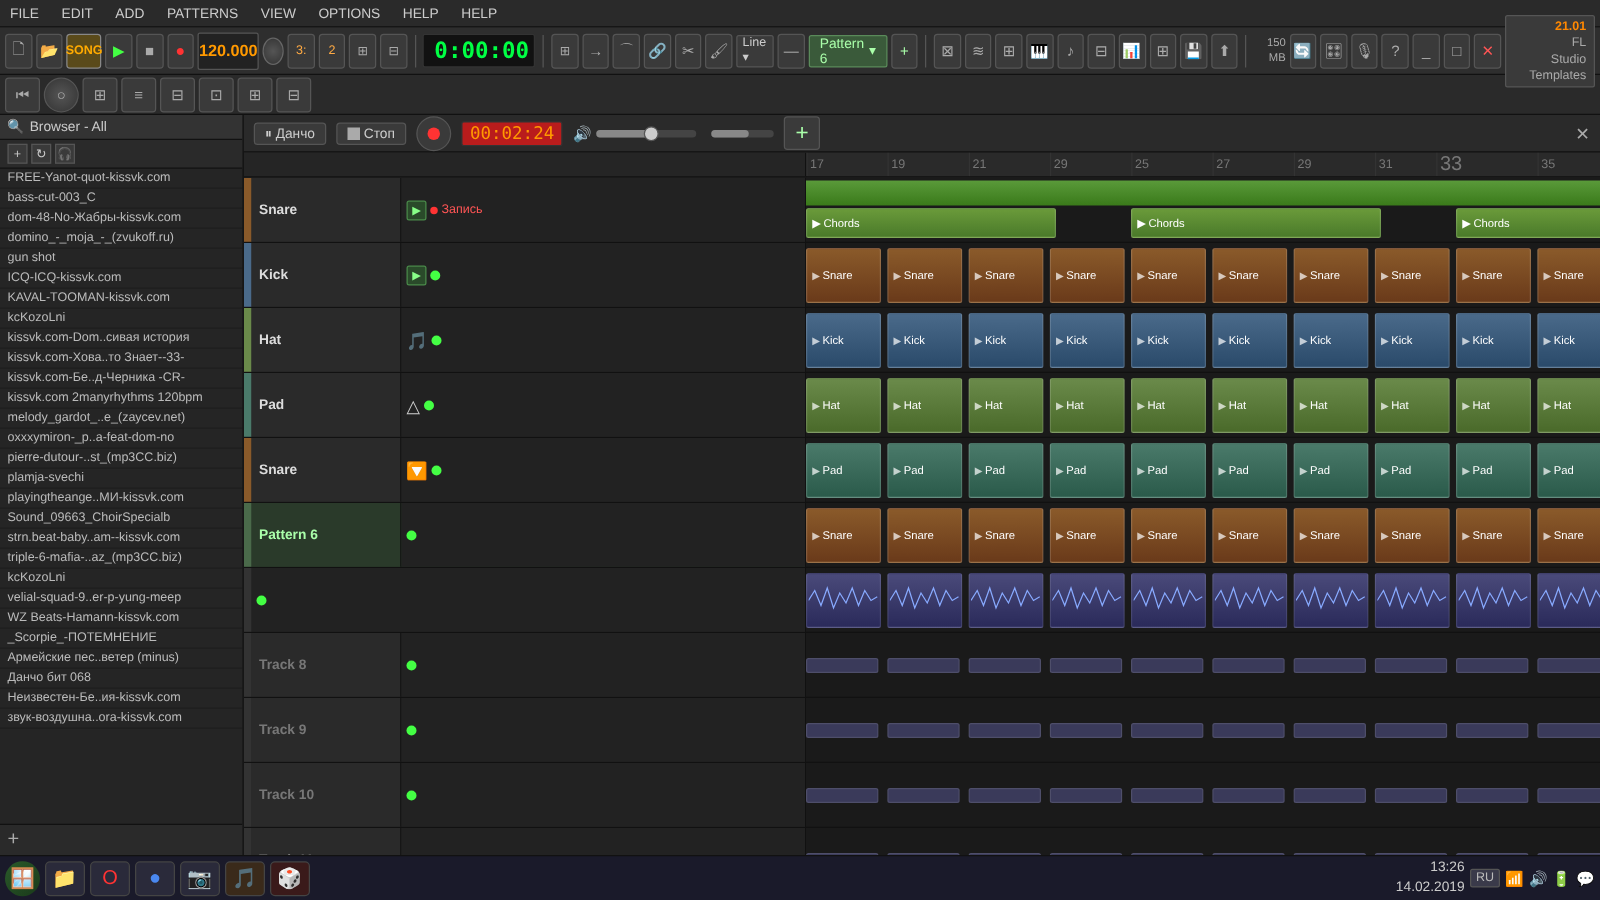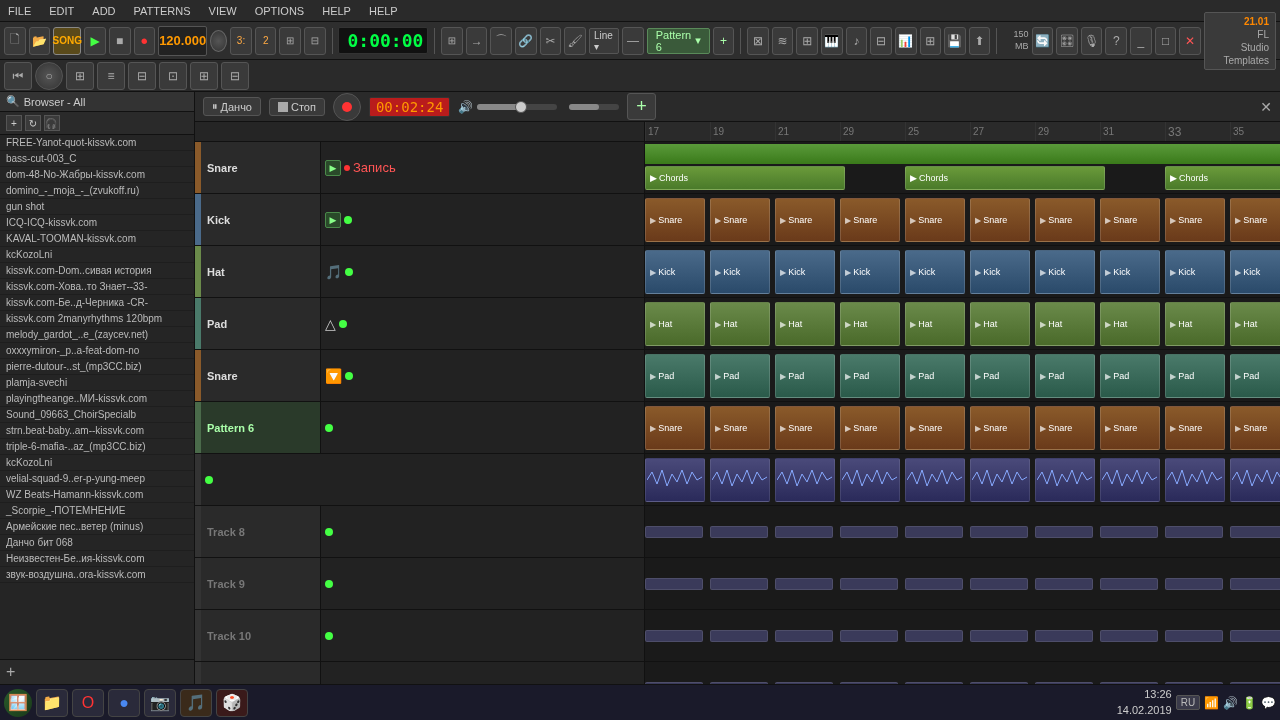--- a/index.html
+++ b/index.html
@@ -301,40 +301,40 @@
         <div style="flex:1;position:relative;overflow:hidden;">
 
         <div style="position: absolute; top: 0px; height: 100%; display: flex; align-items: center; padding-left: 2px; font-size: 10px; color: rgb(119, 119, 119); border-left: 1px solid rgb(51, 51, 51); left: 0px;">17</div>
             <div style="position: absolute; top: 0px; height: 100%; display: flex; align-items: center; padding-left: 2px; font-size: 10px; color: rgb(119, 119, 119); border-left: 1px solid rgb(51, 51, 51); left: 65px;">19</div>
             <div style="position: absolute; top: 0px; height: 100%; display: flex; align-items: center; padding-left: 2px; font-size: 10px; color: rgb(119, 119, 119); border-left: 1px solid rgb(51, 51, 51); left: 130px;">21</div>
             <div style="position: absolute; top: 0px; height: 100%; display: flex; align-items: center; padding-left: 2px; font-size: 10px; color: rgb(119, 119, 119); border-left: 1px solid rgb(51, 51, 51); left: 195px;">29</div>
             <div style="position: absolute; top: 0px; height: 100%; display: flex; align-items: center; padding-left: 2px; font-size: 10px; color: rgb(119, 119, 119); border-left: 1px solid rgb(51, 51, 51); left: 260px;">25</div>
             <div style="position: absolute; top: 0px; height: 100%; display: flex; align-items: center; padding-left: 2px; font-size: 10px; color: rgb(119, 119, 119); border-left: 1px solid rgb(51, 51, 51); left: 325px;">27</div>
             <div style="position: absolute; top: 0px; height: 100%; display: flex; align-items: center; padding-left: 2px; font-size: 10px; color: rgb(119, 119, 119); border-left: 1px solid rgb(51, 51, 51); left: 390px;">29</div>
             <div style="position: absolute; top: 0px; height: 100%; display: flex; align-items: center; padding-left: 2px; font-size: 10px; color: rgb(119, 119, 119); border-left: 1px solid rgb(51, 51, 51); left: 455px;">31</div>
-            <div style="position: absolute; top: 0px; height: 100%; display: flex; align-items: center; padding-left: 2px; font-size: 12px; color: rgb(119, 119, 119); border-left: 1px solid rgb(51, 51, 51); left: 520px;">33</div>
+            <div style="position: absolute; top: 0px; height: 100%; display: flex; align-items: center; padding-left: 2px; font-size: 16px; color: rgb(119, 119, 119); border-left: 1px solid rgb(51, 51, 51); left: 504px;">33</div>
             <div style="position: absolute; top: 0px; height: 100%; display: flex; align-items: center; padding-left: 2px; font-size: 10px; color: rgb(119, 119, 119); border-left: 1px solid rgb(51, 51, 51); left: 585px;">35</div>
           </div>
       </div>
 
       <div style="display:flex;flex:1;overflow:hidden;">
 
         <div id="track-labels">
 
           <div class="track-row">
             <div class="track-color-bar" style="background:#8a5a2a;"></div>
             <div class="track-name-area">
               <span class="track-name">Snare</span>
             </div>
             <div class="track-controls">
               <div style="display:flex;flex-direction:column;gap:2px;">
                 <div style="display:flex;align-items:center;gap:3px;">
                   <div class="track-mini-btn" style="background:#2a4a2a;border-color:#4a8a4a;color:#88ff88;">▶</div>
                   <div style="width:6px;height:6px;background:#ff3333;border-radius:50%;"></div>
-                  <div style="font-size:13px;color:#ff5555;">Запись</div>
+                  <div style="font-size:10px;color:#ff5555;">Запись</div>
                 </div>
               </div>
             </div>
           </div>
 
           <div class="track-row">
             <div class="track-color-bar" style="background:#4a6a8a;"></div>
             <div class="track-name-area">
               <span class="track-name">Kick</span>
             </div>

